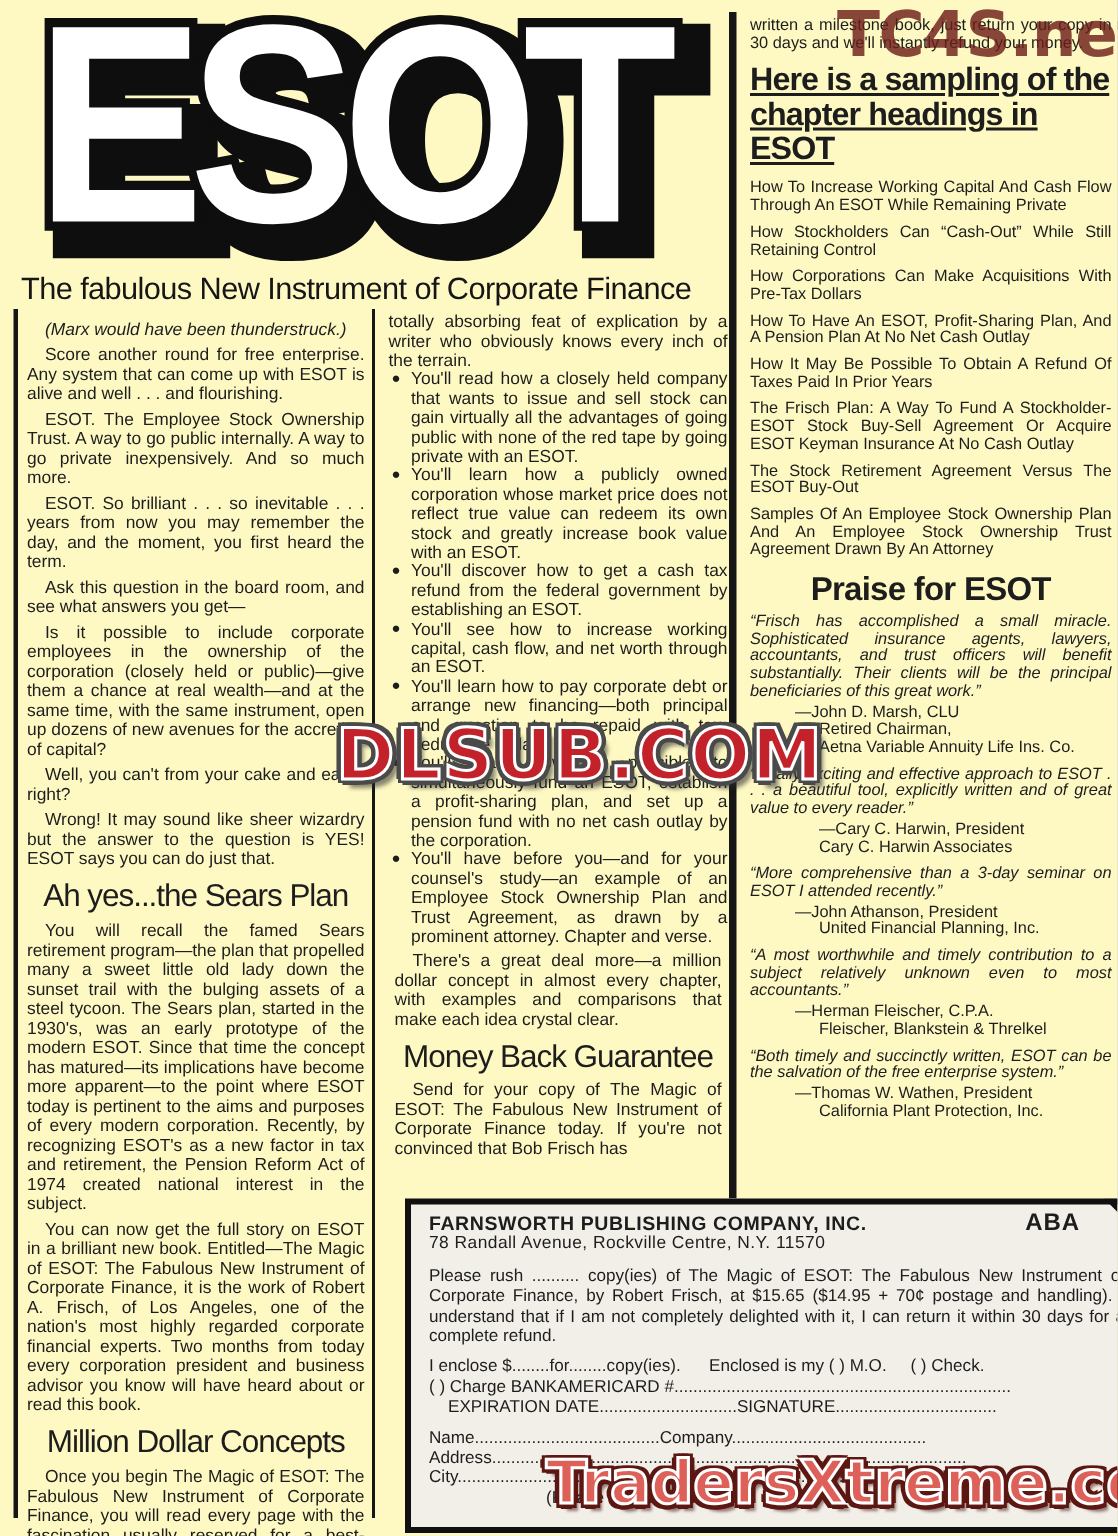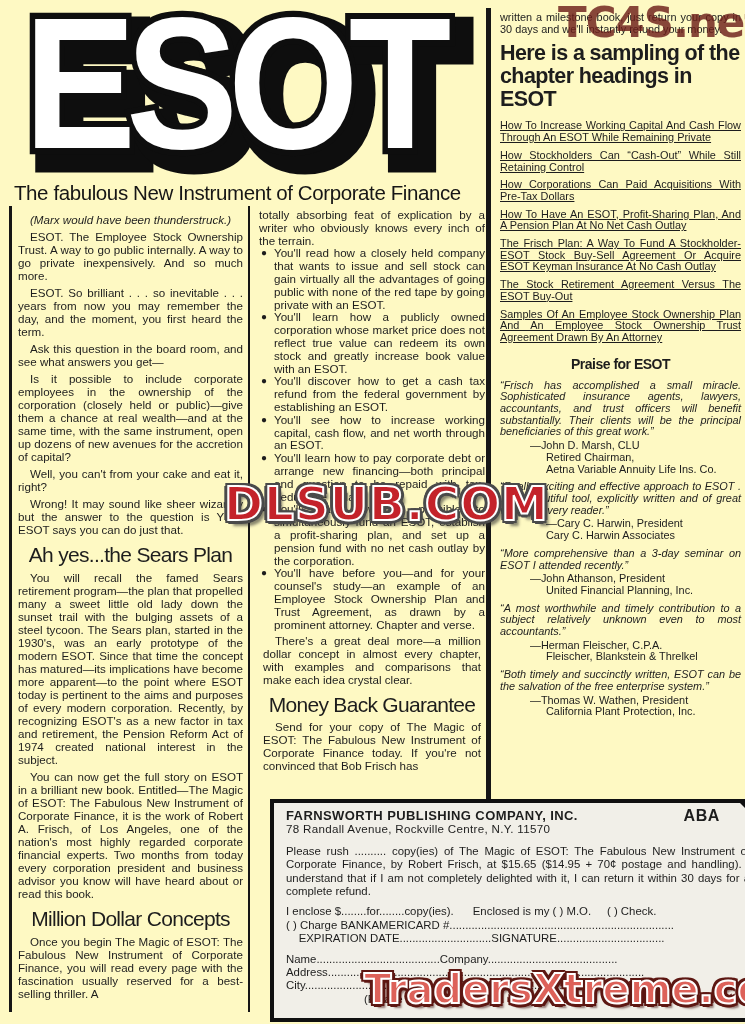--- a/index.html
+++ b/index.html
@@ -32,23 +32,23 @@
   .col-head{font-size:21px;font-weight:normal;text-align:center;letter-spacing:-0.7px;
     margin:7px 0 5px;text-indent:0;line-height:23px;white-space:nowrap;}
 
   
   .bullet-item{display:flex;margin:0;}
   .bullet-dot{width:13px;flex:0 0 13px;padding-left:2px;font-size:10px;line-height:12.8px;}
   .bullet-text{flex:1;text-align:justify;}
 
   
   .sampling-head{font-size:21.5px;font-weight:bold;line-height:23px;letter-spacing:-0.6px;
-    text-align:left;margin:7px 0 9px;}
-  .chapter{margin:0 0 6px;text-decoration:underline;}
-  .praise-head{font-size:14px;font-weight:bold;text-align:center;letter-spacing:-0.5px;
+    text-align:left;margin:7px 0 9px;text-decoration:underline;}
+  .chapter{margin:0 0 6px;}
+  .praise-head{font-size:22px;font-weight:bold;text-align:center;letter-spacing:-0.5px;
     margin:8px 0 4px;line-height:24px;}
   .quote{font-style:italic;margin:0 0 2px;}
   .attr{text-indent:0;margin:0;padding-left:30px;text-align:left;}
   .attr2{padding-left:46px;}
   .quote-block{margin-bottom:6px;}
 
   
   #coupon{position:absolute;left:270px;top:799px;width:464px;height:205px;
     border:4px solid #101010;background:#f1efe8;padding:6px 12px 4px 12px;
     font-size:11.4px;line-height:13.4px;}
@@ -96,20 +96,21 @@
       <g transform="scale(1,1.12)">
         <text x="24" y="140" font-family="Liberation Sans, sans-serif" font-weight="bold" font-size="168" letter-spacing="-10" fill="#0e0e0e" stroke="#0e0e0e" stroke-width="24">ESOT</text>
         <text x="12" y="130" font-family="Liberation Sans, sans-serif" font-weight="bold" font-size="168" letter-spacing="-10" fill="#ffffff" stroke="#0e0e0e" stroke-width="11" paint-order="stroke">ESOT</text>
       </g>
     </svg>
   </div>
   <div id="tagline">The fabulous New Instrument of Corporate Finance</div>
 
   <div class="col" id="col-left">
     <p class="para it">(Marx would have been thunderstruck.)</p>
+    <p class="para">Score another round for free enterprise. Any system that can come up with ESOT is alive and well . . . and flourishing.</p>
     <p class="para">ESOT. The Employee Stock Ownership Trust. A way to go public internally. A way to go private inexpensively. And so much more.</p>
     <p class="para">ESOT. So brilliant . . . so inevitable . . . years from now you may remember the day, and the moment, you first heard the term.</p>
     <p class="para">Ask this question in the board room, and see what answers you get—</p>
     <p class="para">Is it possible to include corporate employees in the ownership of the corporation (closely held or public)—give them a chance at real wealth—and at the same time, with the same instrument, open up dozens of new avenues for the accretion of capital?</p>
     <p class="para">Well, you can't from your cake and eat it, right?</p>
     <p class="para">Wrong! It may sound like sheer wizardry but the answer to the question is YES! ESOT says you can do just that.</p>
     <div class="col-head">Ah yes...the Sears Plan</div>
     <p class="para">You will recall the famed Sears retirement program—the plan that propelled many a sweet little old lady down the sunset trail with the bulging assets of a steel tycoon. The Sears plan, started in the 1930's, was an early prototype of the modern ESOT. Since that time the concept has matured—its implications have become more apparent—to the point where ESOT today is pertinent to the aims and purposes of every modern corporation. Recently, by recognizing ESOT's as a new factor in tax and retirement, the Pension Reform Act of 1974 created national interest in the subject.</p>
     <p class="para">You can now get the full story on ESOT in a brilliant new book. Entitled—The Magic of ESOT: The Fabulous New Instrument of Corporate Finance, it is the work of Robert A. Frisch, of Los Angeles, one of the nation's most highly regarded corporate financial experts. Two months from today every corporation president and business advisor you know will have heard about or read this book.</p>
     <div class="col-head">Million Dollar Concepts</div>
@@ -149,22 +150,23 @@
     <p class="para">There's a great deal more—a million dollar concept in almost every chapter, with examples and comparisons that make each idea crystal clear.</p>
     <div class="col-head">Money Back Guarantee</div>
     <p class="para">Send for your copy of The Magic of ESOT: The Fabulous New Instrument of Corporate Finance today. If you're not convinced that Bob Frisch has</p>
   </div>
 
   <div class="col" id="col-right">
     <p class="para-cont">written a milestone book, just return your copy in 30 days and we'll instantly refund your money.</p>
     <div class="sampling-head">Here is a sampling of the chapter headings in ESOT</div>
     <p class="chapter">How To Increase Working Capital And Cash Flow Through An ESOT While Remaining Private</p>
     <p class="chapter">How Stockholders Can “Cash-Out” While Still Retaining Control</p>
-    <p class="chapter">How Corporations Can Paid Acquisitions With Pre-Tax Dollars</p>
+    <p class="chapter">How Corporations Can Make Acquisitions With Pre-Tax Dollars</p>
     <p class="chapter">How To Have An ESOT, Profit-Sharing Plan, And A Pension Plan At No Net Cash Outlay</p>
+    <p class="chapter">How It May Be Possible To Obtain A Refund Of Taxes Paid In Prior Years</p>
     <p class="chapter">The Frisch Plan: A Way To Fund A Stockholder-ESOT Stock Buy-Sell Agreement Or Acquire ESOT Keyman Insurance At No Cash Outlay</p>
     <p class="chapter">The Stock Retirement Agreement Versus The ESOT Buy-Out</p>
     <p class="chapter">Samples Of An Employee Stock Ownership Plan And An Employee Stock Ownership Trust Agreement Drawn By An Attorney</p>
     <div class="praise-head">Praise for ESOT</div>
 
     <div class="quote-block">
       <p class="quote">“Frisch has accomplished a small miracle. Sophisticated insurance agents, lawyers, accountants, and trust officers will benefit substantially. Their clients will be the principal beneficiaries of this great work.”</p>
       <p class="attr">—John D. Marsh, CLU</p>
       <p class="attr attr2">Retired Chairman,</p>
       <p class="attr attr2">Aetna Variable Annuity Life Ins. Co.</p>

